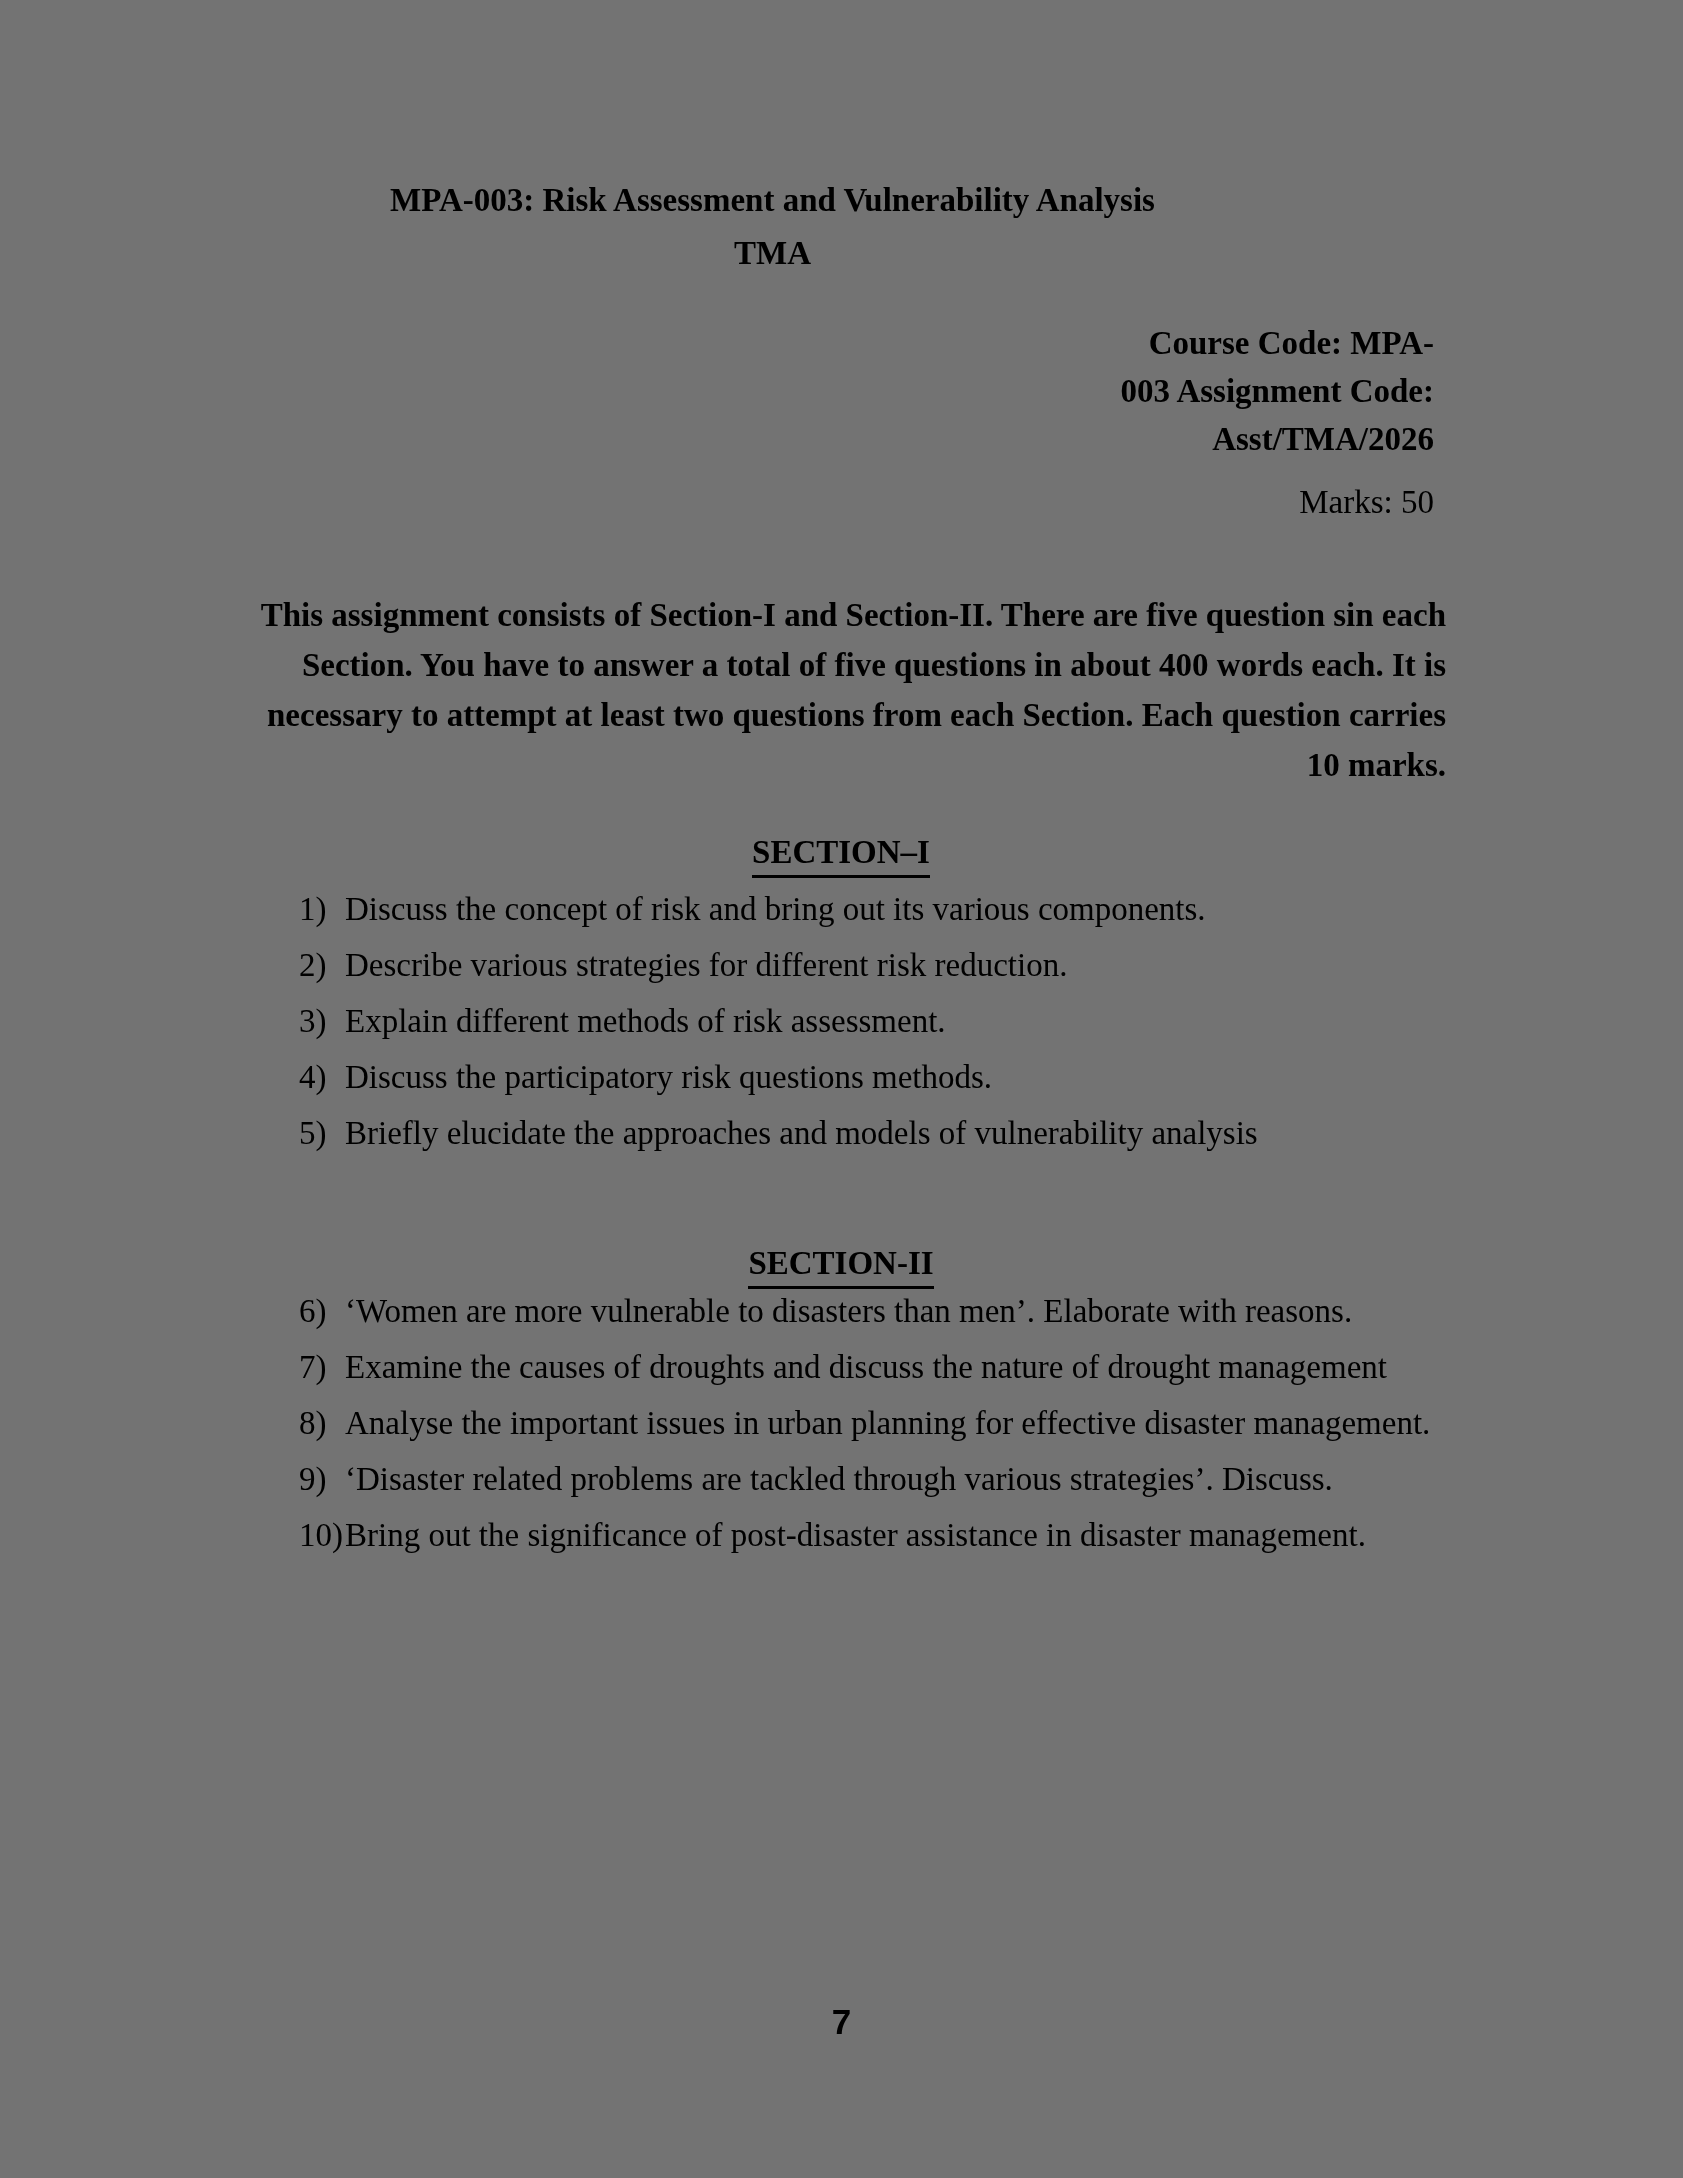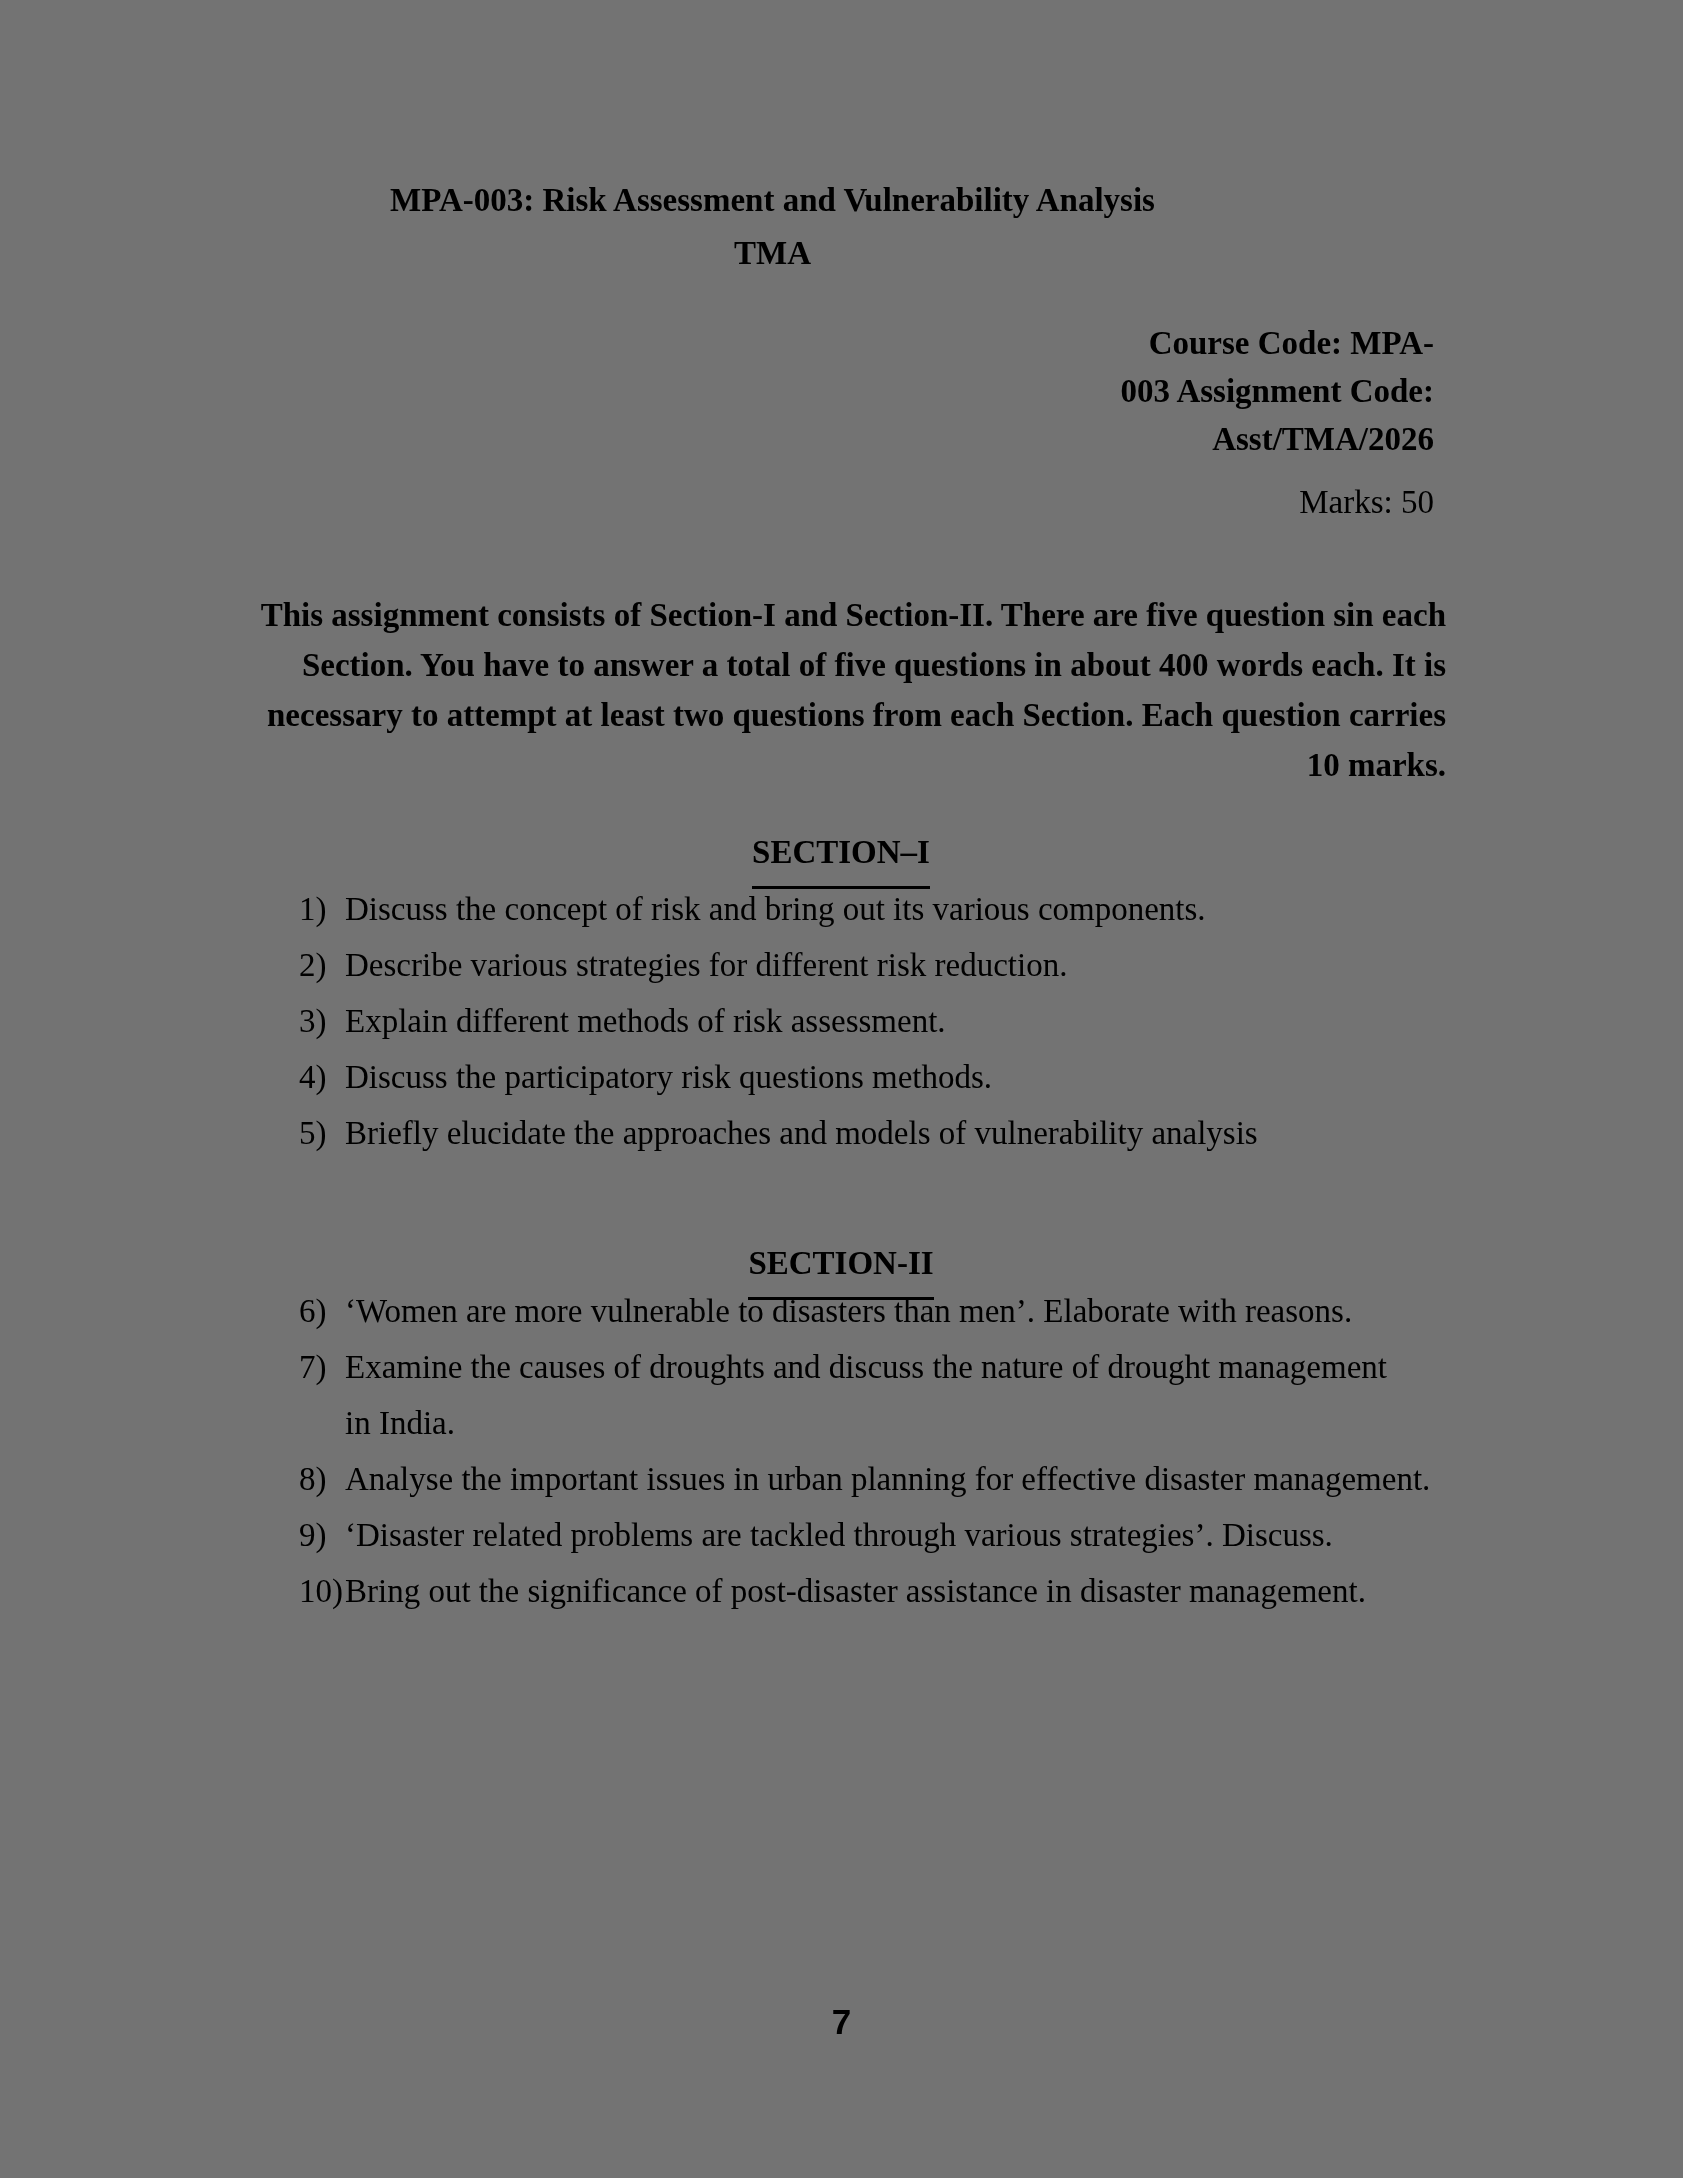--- a/index.html
+++ b/index.html
@@ -67,21 +67,21 @@
     position: absolute;
     left: 248px;
     width: 1186px;
     text-align: center;
     font-weight: bold;
     line-height: 44px;
   }
   .section-heading .underline {
     display: inline-block;
     border-bottom: 3px solid #000000;
-    padding-bottom: 12px;
+    padding-bottom: 1px;
   }
   .heading-1 { top: 830px; }
   .heading-2 { top: 1229px; margin-top: 12px; }
 
   .q-list {
     position: absolute;
     left: 248px;
     width: 1228px;
   }
   .q-list-1 { top: 881px; }
@@ -173,24 +173,20 @@
   <div class="q-list q-list-2">
     <div class="q-row">
       <span class="q-num">6)</span>
       <span class="q-text">‘Women are more vulnerable to disasters than men’. Elaborate with reasons.</span>
     </div>
     <div class="q-row">
       <span class="q-num">7)</span>
       <span class="q-text">Examine the causes of droughts and discuss the nature of drought management</span>
     </div>
     <div class="q-row">
-      <span class="q-num"></span>
-      <span class="q-text">in India.</span>
-    </div>
-    <div class="q-row">
       <span class="q-num">8)</span>
       <span class="q-text">Analyse the important issues in urban planning for effective disaster management.</span>
     </div>
     <div class="q-row">
       <span class="q-num">9)</span>
       <span class="q-text">‘Disaster related problems are tackled through various strategies’. Discuss.</span>
     </div>
     <div class="q-row">
       <span class="q-num">10)</span>
       <span class="q-text">Bring out the significance of post-disaster assistance in disaster management.</span>

